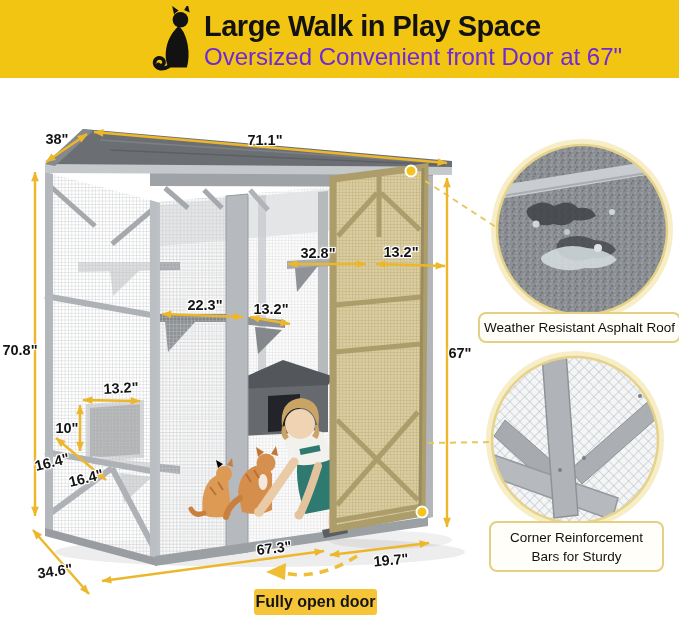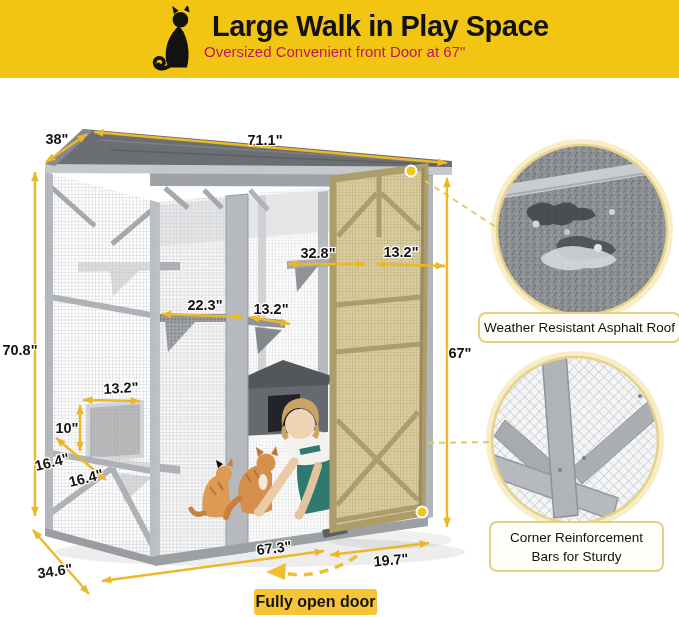--- a/index.html
+++ b/index.html
@@ -2,23 +2,23 @@
 <html><head>
 <meta charset="utf-8">
 <style>
   html,body{margin:0;padding:0;background:#ffffff;}
   .stage{position:relative;width:679px;height:617px;background:#ffffff;overflow:hidden;
          font-family:"Liberation Sans",sans-serif;}
   
   .banner{position:absolute;left:0;top:0;width:679px;height:78px;background:#F3C513;z-index:5;}
   .banner .cat{position:absolute;left:151px;top:6px;width:46px;height:68px;}
   .banner-title{position:absolute;left:204px;top:10px;font-size:29px;font-weight:bold;
-                color:#121212;letter-spacing:-0.5px;white-space:nowrap;margin-left:8px;}
-  .banner-subtitle{position:absolute;left:204px;top:43px;font-size:15px;font-weight:400;
-                color:#be185d;white-space:nowrap;text-align:center;}
+                color:#121212;letter-spacing:-0.5px;white-space:nowrap;}
+  .banner-subtitle{position:absolute;left:204px;top:43px;font-size:24px;font-weight:400;
+                color:#6d28d9;white-space:nowrap;text-align:center;}
   
   .scene-svg{position:absolute;left:0;top:0;width:679px;height:617px;z-index:1;}
   
   .dim{position:absolute;z-index:4;font-weight:bold;font-size:14.5px;color:#141414;white-space:nowrap;
        text-shadow:-1px -1px 0 #fff,1px -1px 0 #fff,-1px 1px 0 #fff,1px 1px 0 #fff,0 0 4px #fff;}
   
   .callout-label{position:absolute;z-index:4;border:2px solid #E4CF82;border-radius:8px;
        background:#FFFEF9;color:#111;font-size:13.5px;display:flex;flex-direction:column;
        align-items:center;justify-content:center;text-align:center;line-height:19px;}
   

